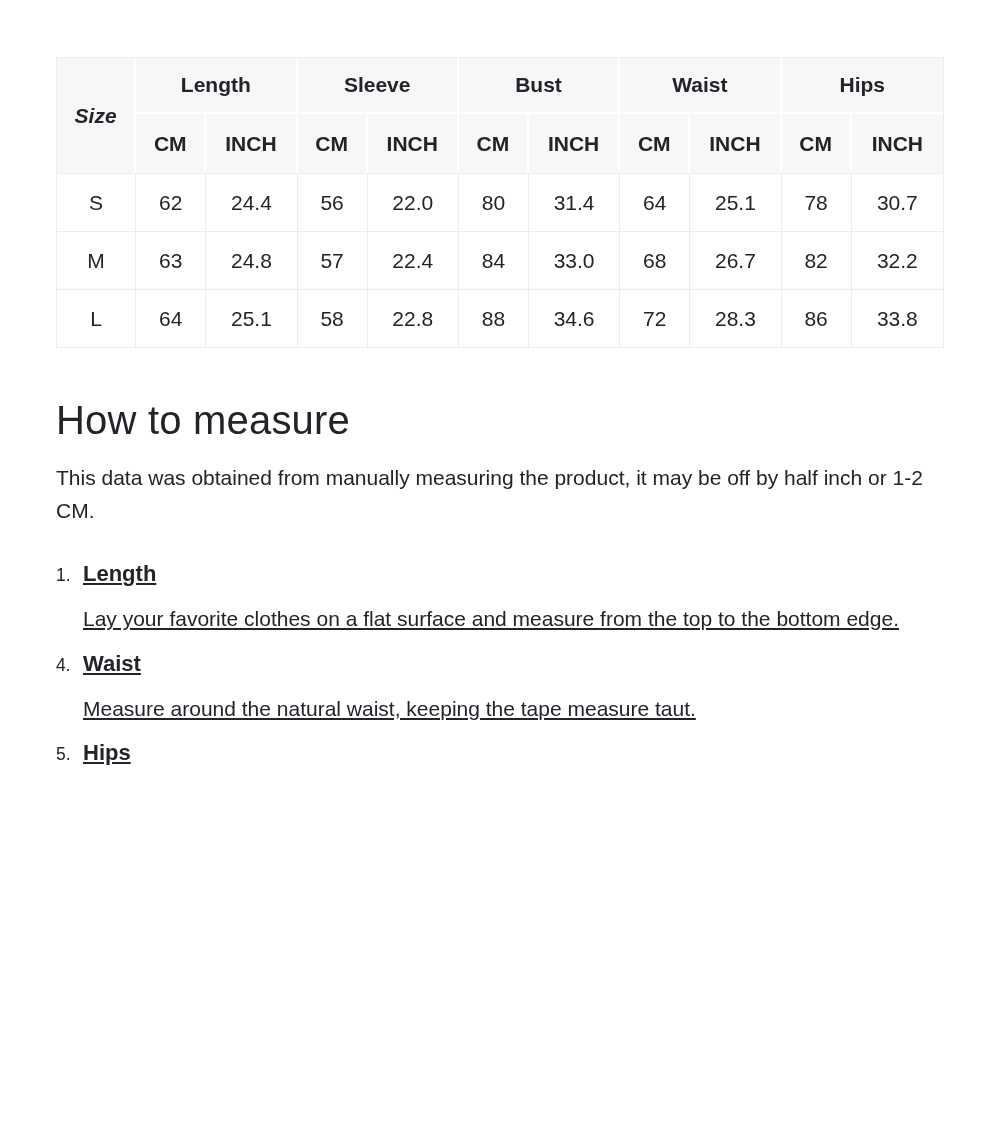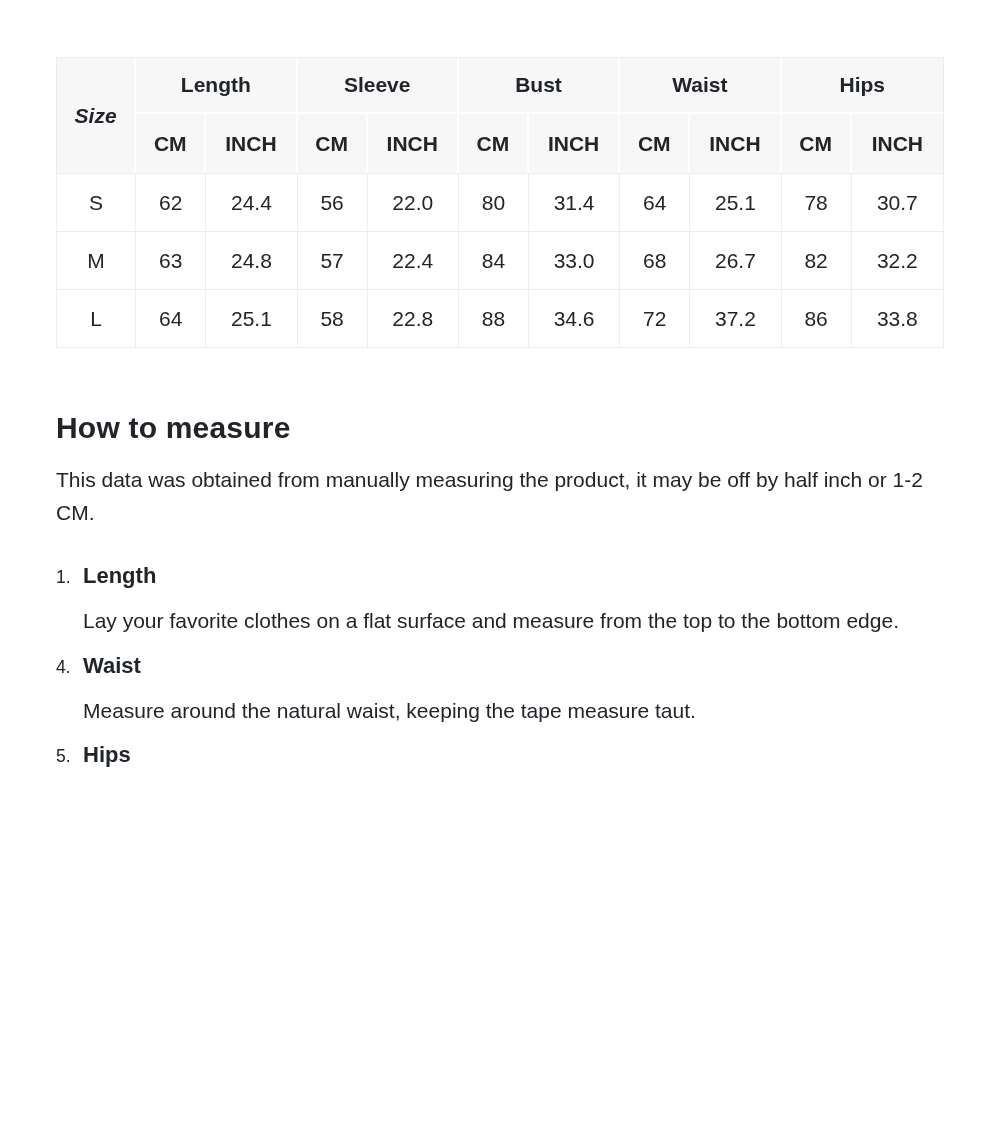--- a/index.html
+++ b/index.html
@@ -51,37 +51,38 @@
     height: 58px;
     padding: 0;
     border: 0 solid #ededef;
     border-top-width: 1px;
     border-right-width: 1px;
   }
   .size-chart td:last-child { border-right-width: 0; }
 
   
   h2.htm-heading {
-    font-size: 30px;
+    font-size: 40px;
     line-height: 1.1;
-    font-weight: 700;
-    margin: 63px 0 19px 0;
+    font-weight: 400;
+    margin: 50px 0 19px 0;
     letter-spacing: 0.2px;
   }
   p.htm-intro {
     width: 890px;
     font-size: 21px;
     line-height: 33px;
     margin: 0 0 30px 0;
   }
   ol.steps {
     list-style: none;
     margin: 0;
     padding: 0;
     width: 890px;
+    text-decoration: underline;
   }
   ol.steps li { margin: 0; padding: 0; }
   .step-head {
     font-size: 22px;
     line-height: 33px;
   }
   .step-num {
     display: inline-block;
     width: 27px;
     font-size: 17.5px;
@@ -164,21 +165,21 @@
       </tr>
       <tr>
         <td>L</td>
         <td>64</td>
         <td>25.1</td>
         <td>58</td>
         <td>22.8</td>
         <td>88</td>
         <td>34.6</td>
         <td>72</td>
-        <td>37.2</td>
+        <td>28.3</td>
         <td>86</td>
         <td>33.8</td>
       </tr>
     </tbody>
   </table>
 
   <h2 class="htm-heading">How to measure</h2>
 
   <p class="htm-intro">This data was obtained from manually measuring the product, it may be off by half inch or 1-2 CM.</p>
 

